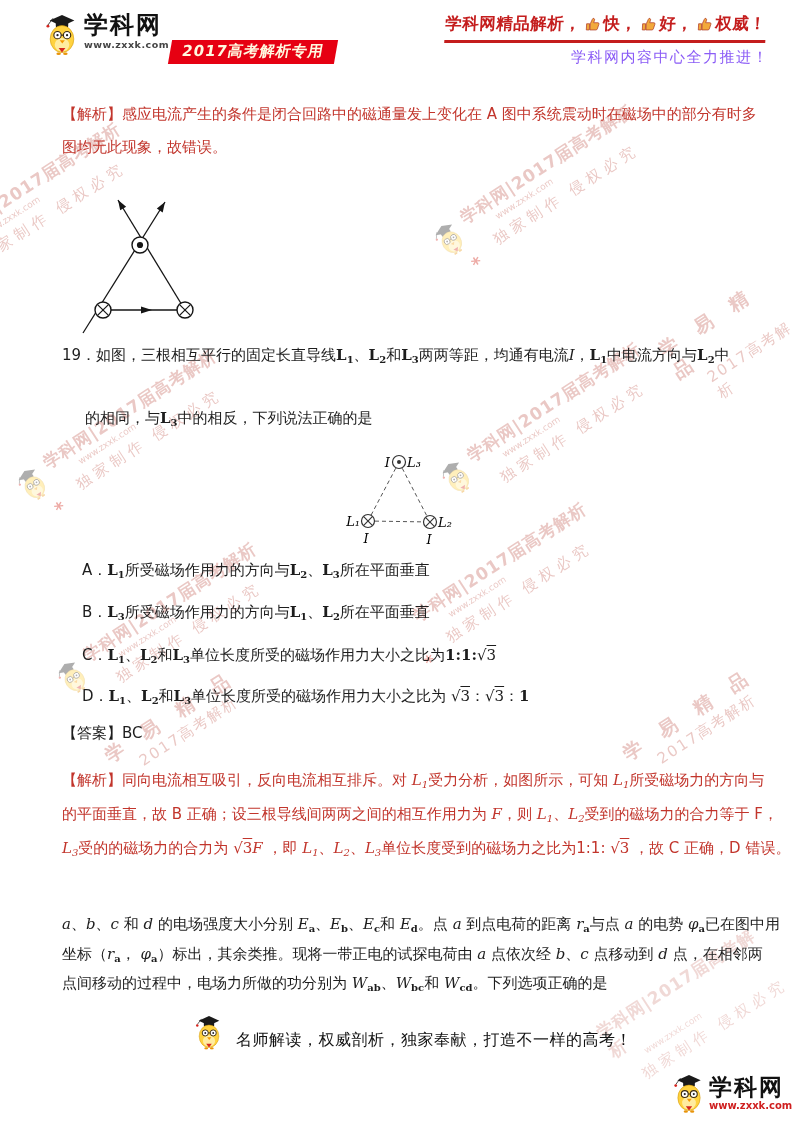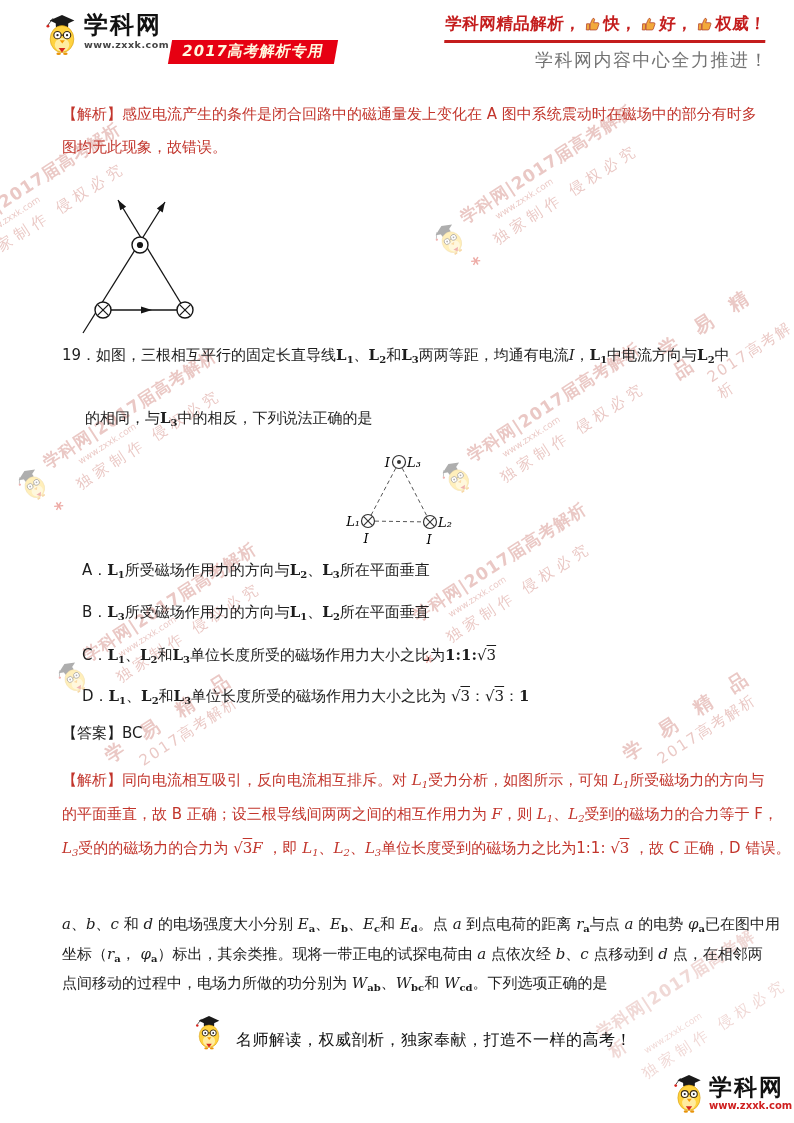--- a/index.html
+++ b/index.html
@@ -26,21 +26,21 @@
   
   .brand{left:44px;top:12px;display:flex;align-items:flex-start;}
   .brand-name{font-size:24px;font-weight:bold;letter-spacing:2px;line-height:27px;color:#111;}
   .brand-url{font-size:9.5px;font-weight:bold;color:#444;letter-spacing:.5px;}
   .badge{left:170px;top:40px;background:#e60012;color:#fff9e0;font-size:15px;font-weight:bold;
          padding:2px 12px 3px 12px;transform:skew(-10deg);letter-spacing:1px;}
   .slogan{left:445px;top:13px;display:inline-flex;align-items:center;gap:2px;
           font-size:16.5px;font-weight:bold;color:#c41d1d;letter-spacing:.5px;
           border-bottom:3px solid #c41d1d;padding-bottom:5px;transform:skew(-3deg);}
   .slogan-sub{left:445px;top:48px;width:324px;text-align:right;padding-right:20px;
-              font-size:18px;color:#737373;letter-spacing:1.5px;}
+              font-size:15px;color:#8b5cf6;letter-spacing:1.5px;}
   .thumb{width:15px;height:15px;margin:0 1px -1px 2px;}
   
   .wm{position:absolute;transform:rotate(-33deg);color:#d6938c;opacity:.5;pointer-events:none;}
   .wm .wm-brand{font-size:17px;font-weight:bold;letter-spacing:1px;display:block;}
   .wm .wm-url{font-size:9px;margin-left:30px;display:block;}
   .wm .wm-notice{font-size:15px;letter-spacing:5px;margin:5px 0 0 16px;display:block;}
   .wm .wm-star{position:absolute;left:-16px;bottom:-10px;color:#dd5a50;font-size:18px;font-weight:bold;}
   .wm .wm-mascot{position:absolute;left:-36px;top:4px;width:30px;height:34px;opacity:.7;}
   .wm2 .wm-tags{font-size:19px;font-weight:bold;letter-spacing:8px;display:block;}
   .wm2 .wm-year{font-size:15px;letter-spacing:2px;margin-left:26px;display:block;}

